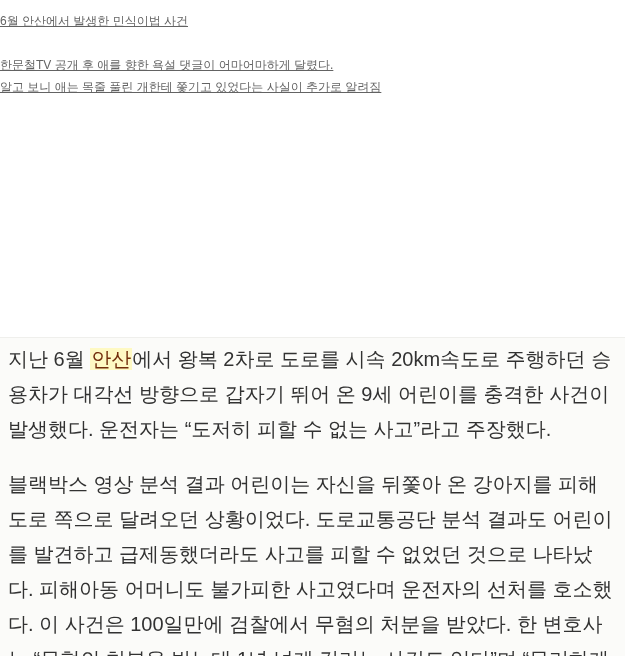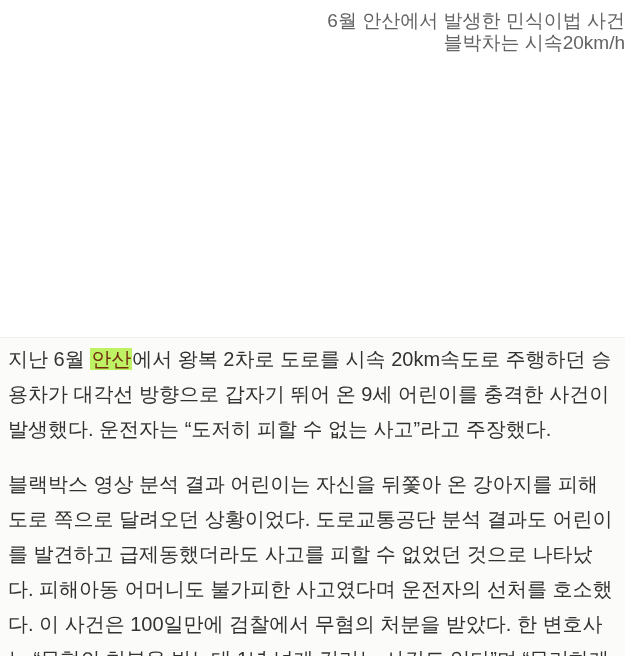--- a/index.html
+++ b/index.html
@@ -10,24 +10,25 @@
     width: 625px;
     height: 656px;
     background: #ffffff;
     overflow: hidden;
     position: relative;
     font-family: "Liberation Sans", "DejaVu Sans", sans-serif;
   }
   
   .summary {
     padding-top: 10px;
-    text-align: right;
+    text-align: left;
     color: #636363;
-    font-size: 19px;
+    font-size: 12px;
     line-height: 22px;
+    text-decoration: underline;
   }
   .summary .group {
     margin: 0 0 22px 0;
   }
   .summary .line {
     white-space: nowrap;
   }
   
   .article {
     position: absolute;
@@ -46,31 +47,34 @@
     word-break: break-all;
     overflow: hidden;
   }
   .article p {
     margin: 0;
   }
   .article p.first {
     margin-bottom: 20px;
   }
   .keyword-highlight {
-    background: #bef264;
+    background: #fef9c3;
     color: #722d0b;
     padding: 0 1px;
   }
 </style>
 </head>
 <body>
 
 <div class="summary">
   <div class="group">
     <div class="line">6월 안산에서 발생한 민식이법 사건</div>
-    <div class="line">블박차는 시속20km/h</div>
+  </div>
+  <div class="group">
+    <div class="line">한문철TV 공개 후 애를 향한 욕설 댓글이 어마어마하게 달렸다.</div>
+    <div class="line">알고 보니 애는 목줄 풀린 개한테 쫓기고 있었다는 사실이 추가로 알려짐</div>
   </div>
 </div>
 
 <div class="article">
   <p class="first"><span>지난 6월 </span><span class="keyword-highlight">안산</span><span>에서 왕복 2차로 도로를 시속 20km속도로 주행하던 승용차가 대각선 방향으로 갑자기 뛰어 온 9세 어린이를 충격한 사건이 발생했다. 운전자는 “도저히 피할 수 없는 사고”라고 주장했다.</span></p>
   <p>블랙박스 영상 분석 결과 어린이는 자신을 뒤쫓아 온 강아지를 피해 도로 쪽으로 달려오던 상황이었다. 도로교통공단 분석 결과도 어린이를 발견하고 급제동했더라도 사고를 피할 수 없었던 것으로 나타났다. 피해아동 어머니도 불가피한 사고였다며 운전자의 선처를 호소했다. 이 사건은 100일만에 검찰에서 무혐의 처분을 받았다. 한 변호사는 “무혐의 처분을 받는데 1년 넘게 걸리는 사건도 있다”며 “무리하게 민식이법을 적용해 운전자들을 옥죄고 있다”고 했다.</p>
 </div>
 
 </body></html>

